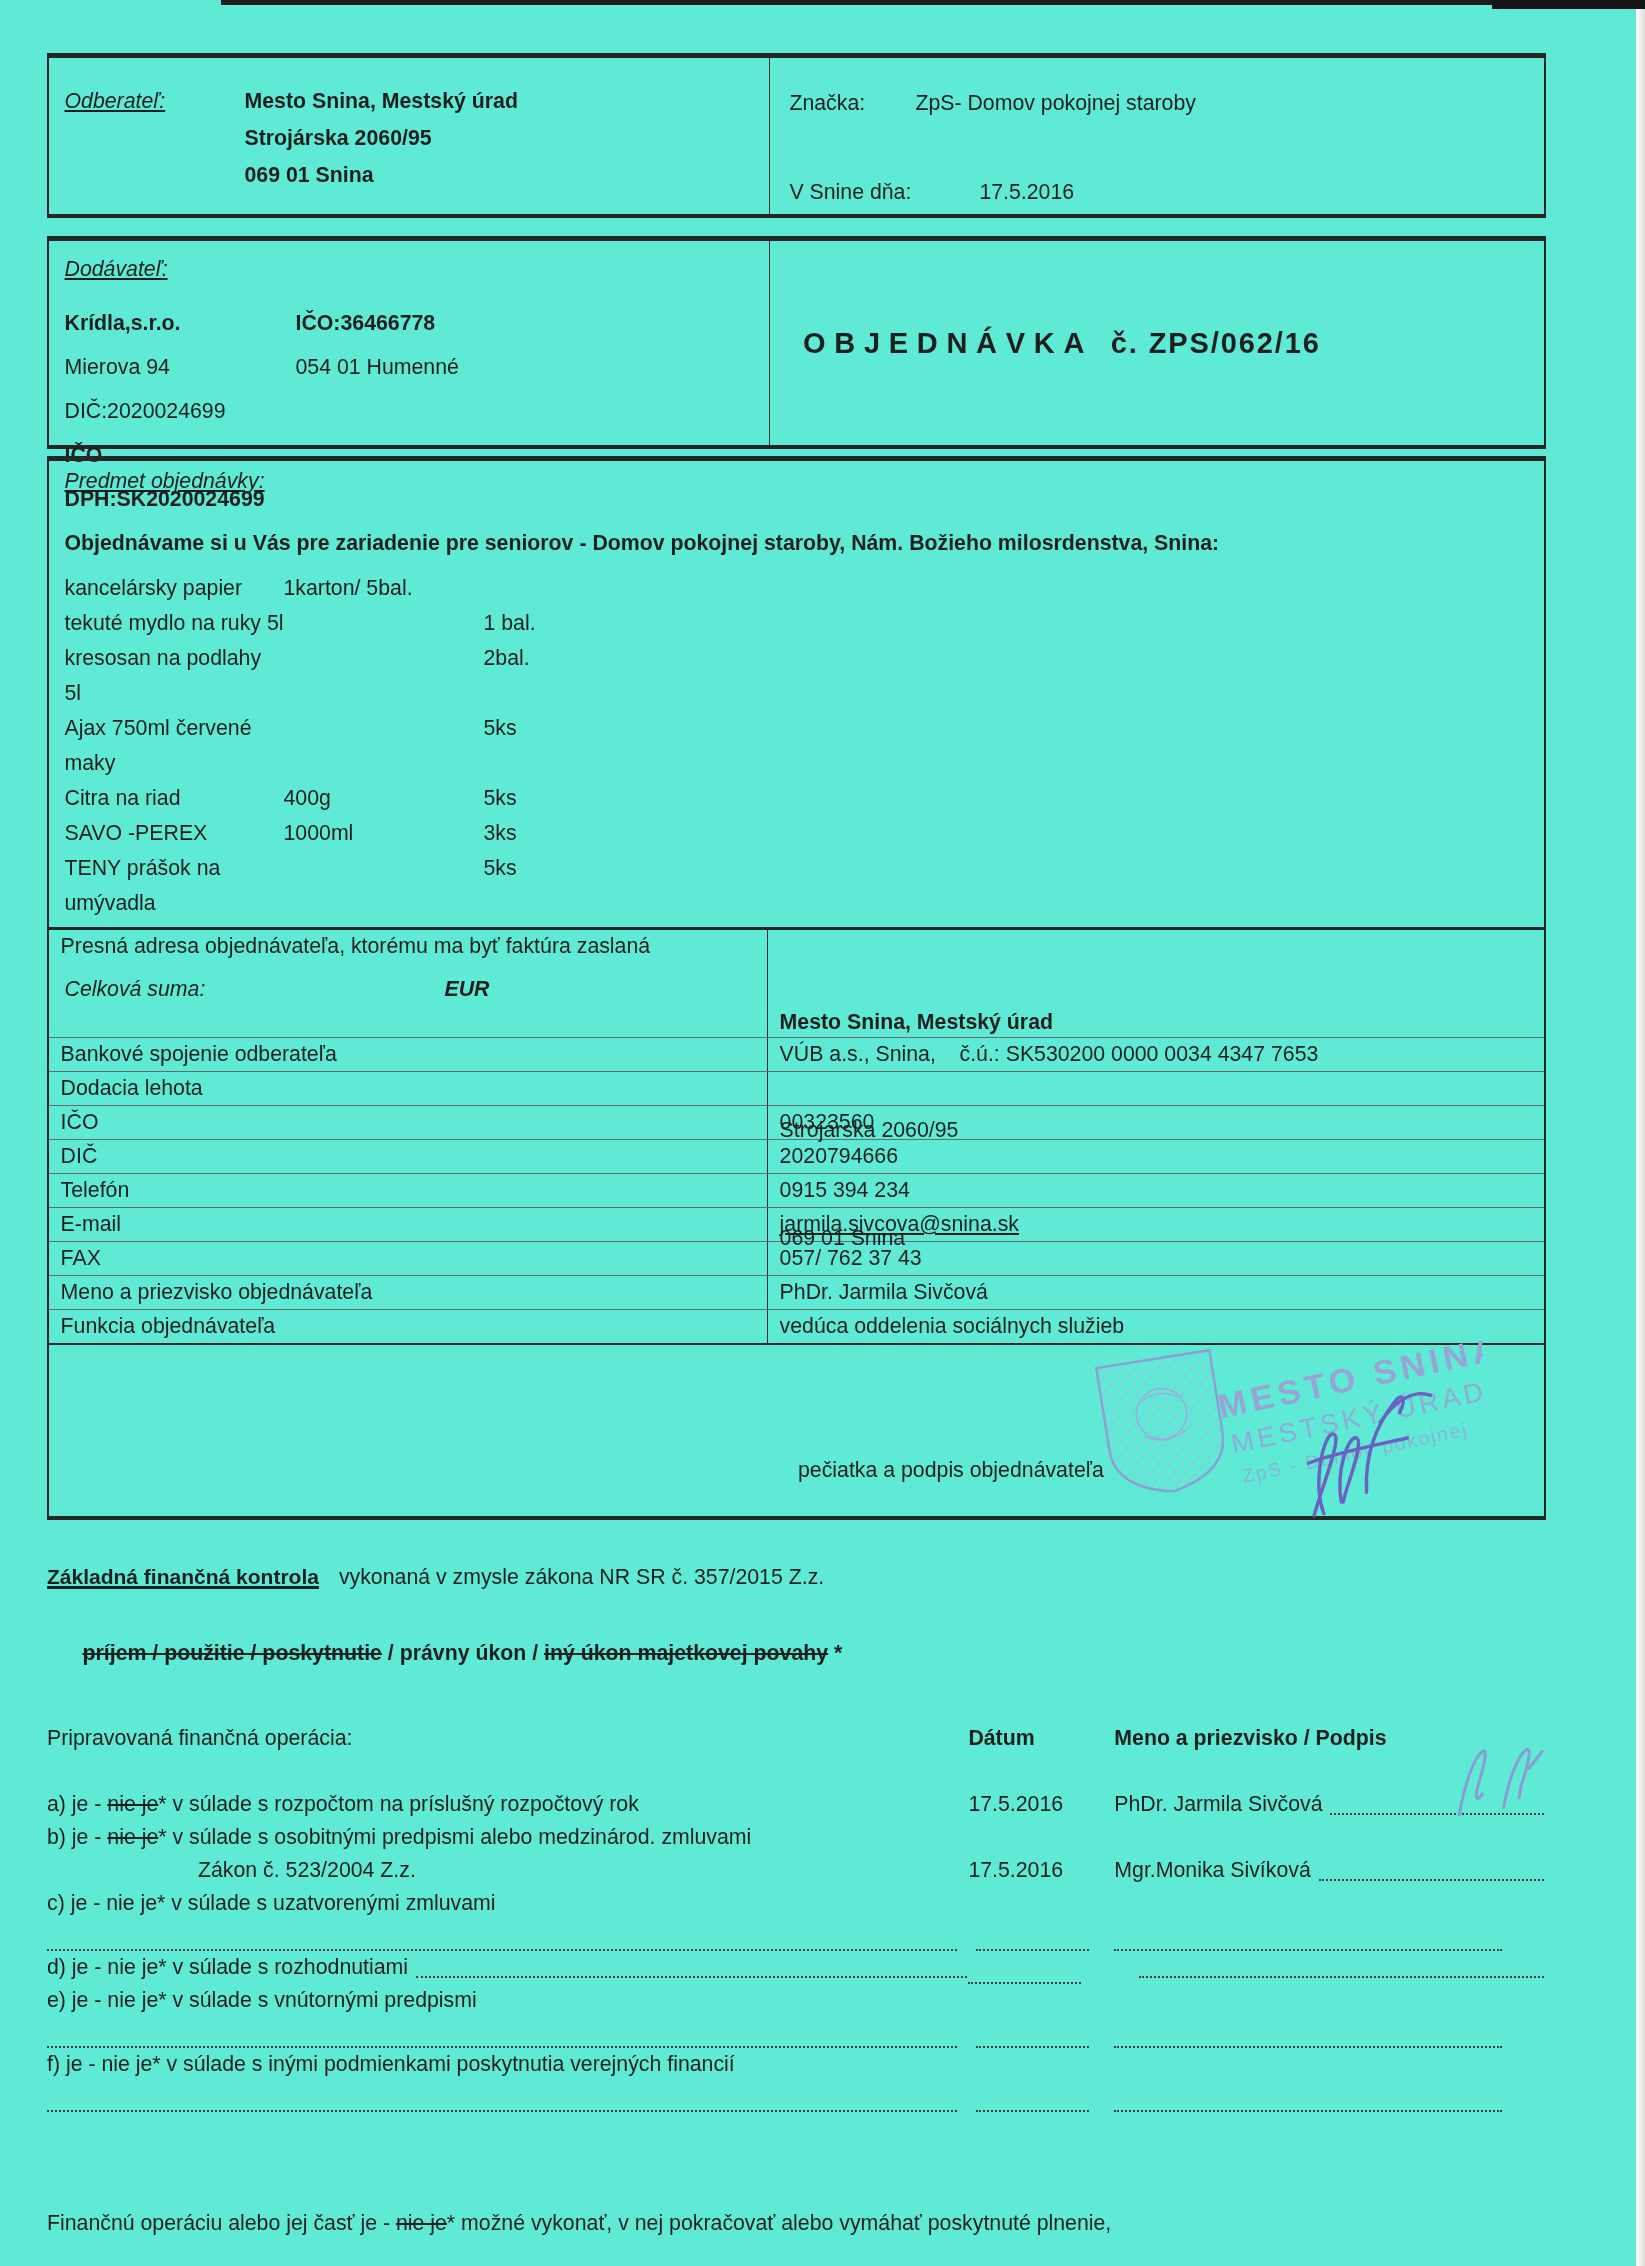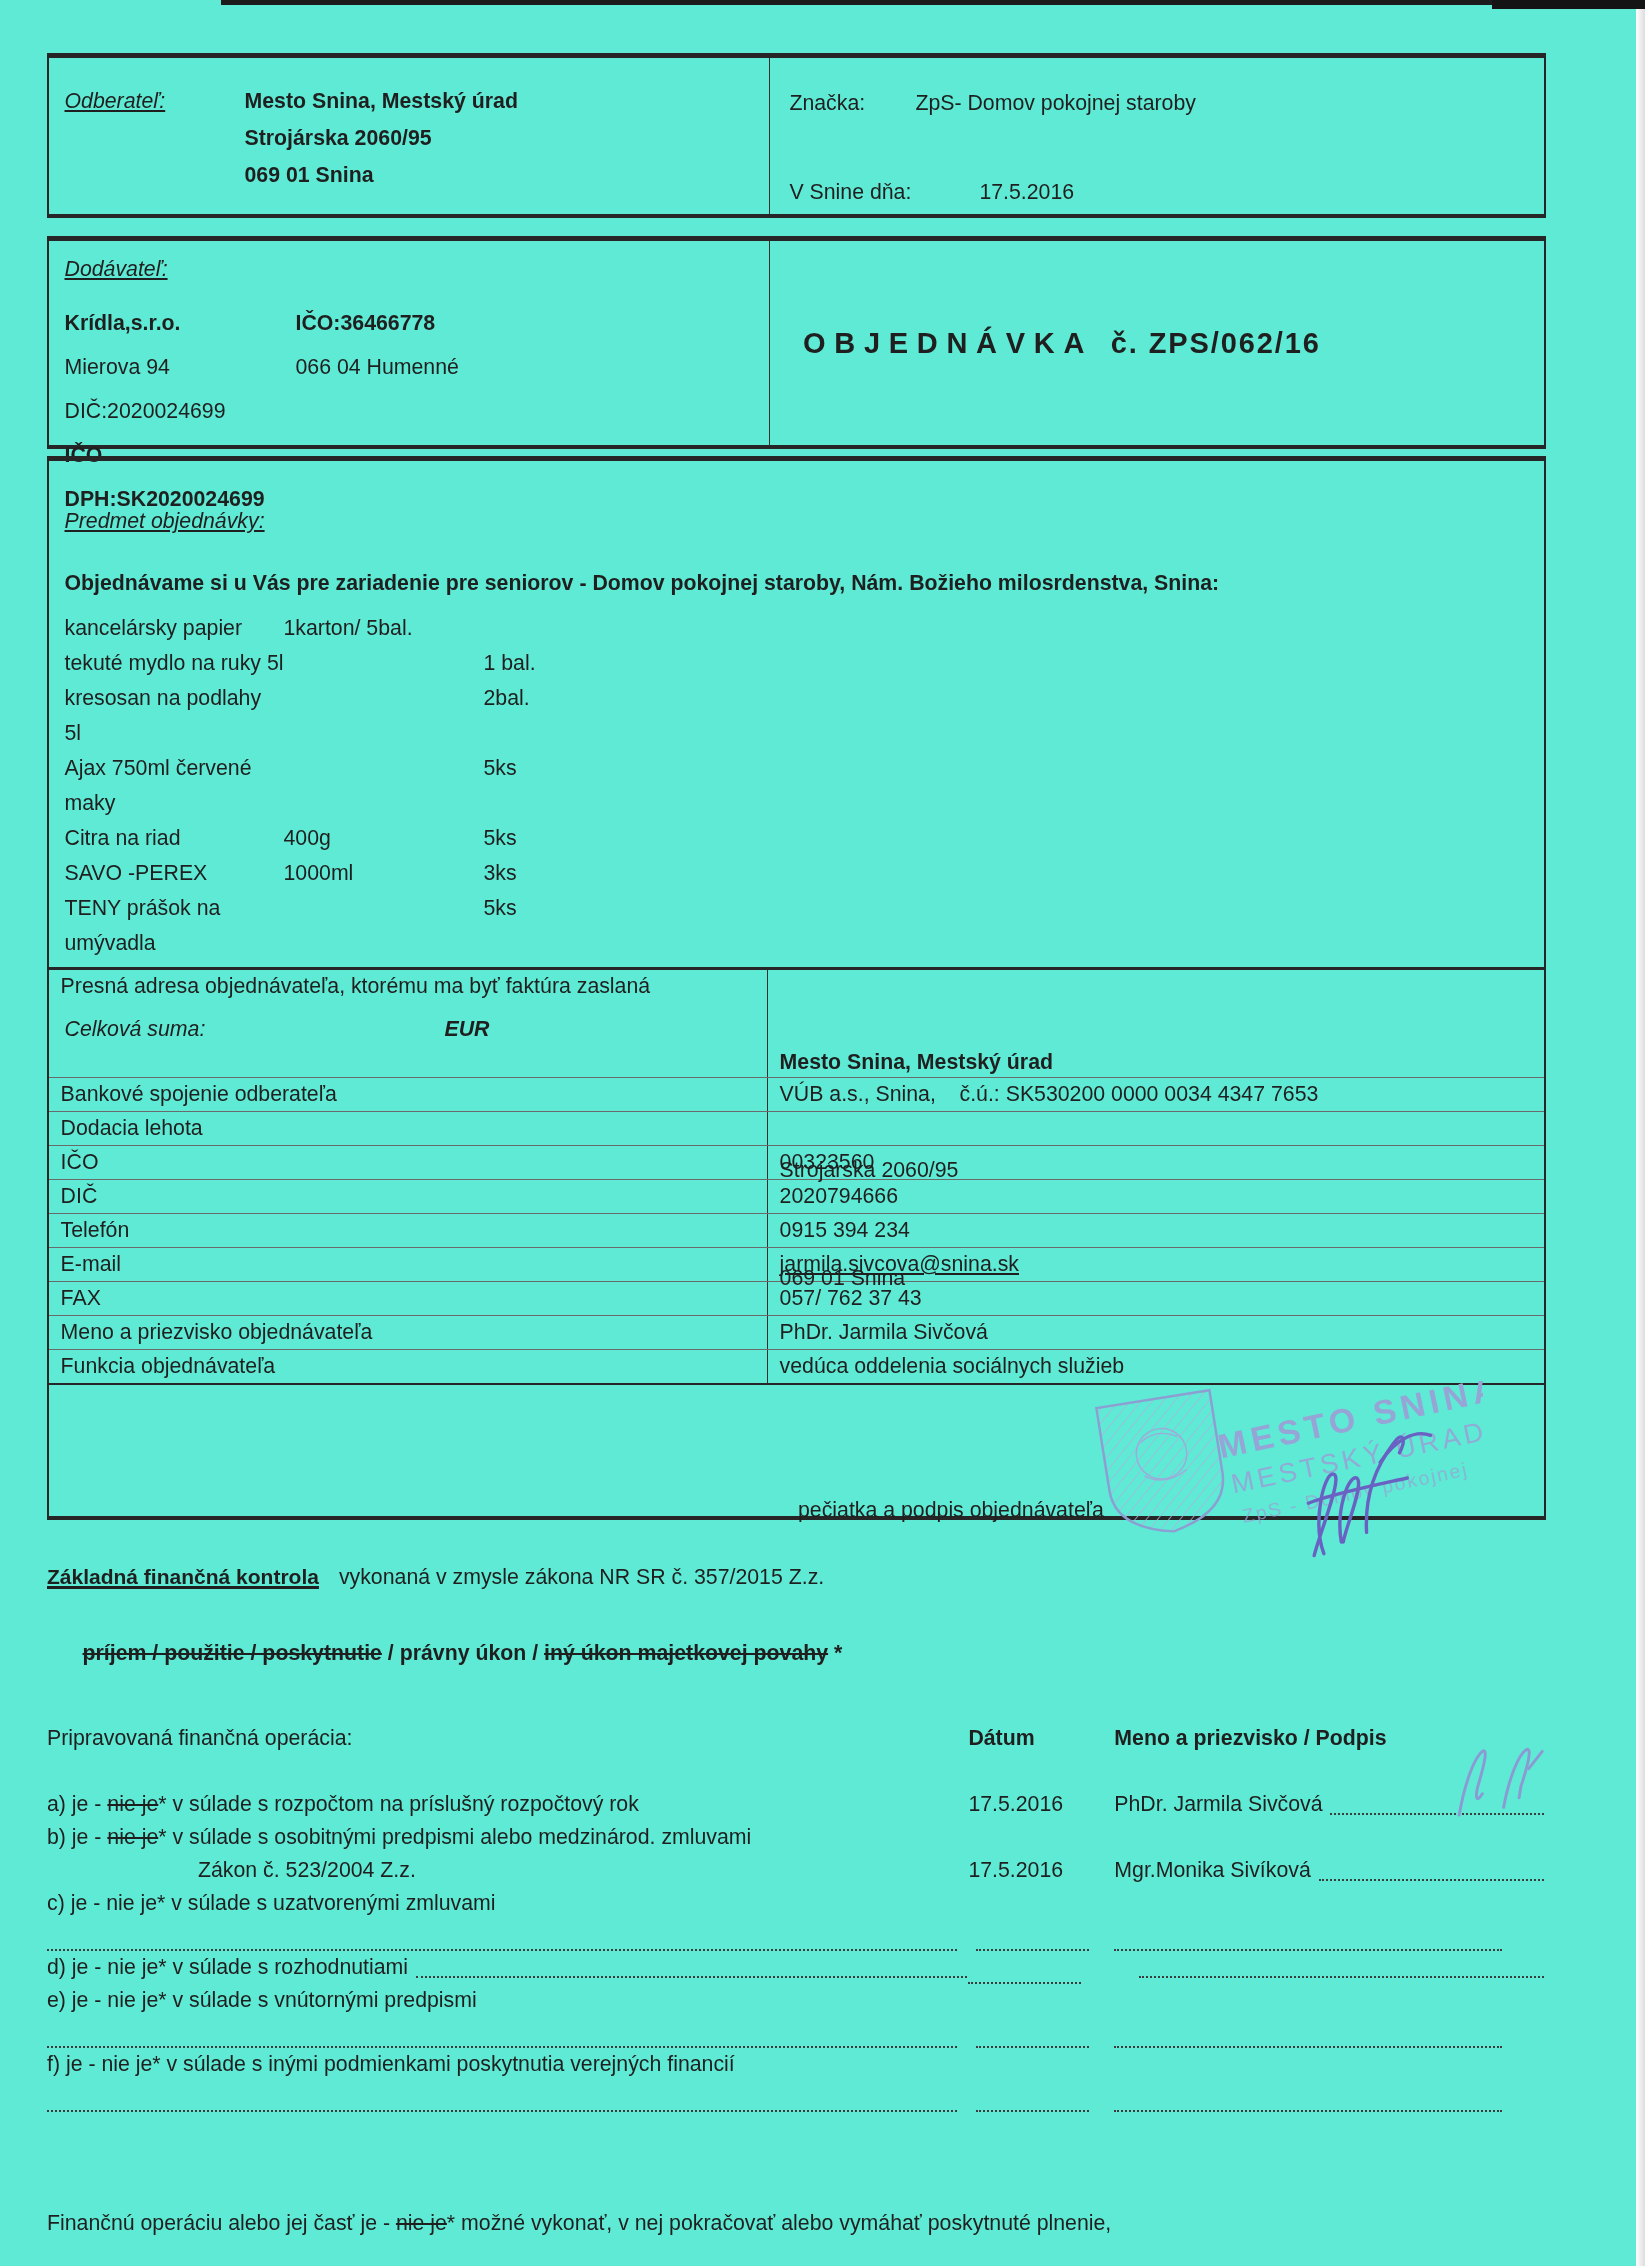--- a/index.html
+++ b/index.html
@@ -40,21 +40,21 @@
   .sup-rows { margin-top:19.4px; line-height:44px; }
   .sup-row { display:flex; }
   .sup-row .c1 { width:231px; }
   .b { font-weight:bold; }
   #box-supplier .cell-r { display:flex; align-items:center; padding-left:33px; }
   .order-no { font-weight:bold; font-size:29px; white-space:nowrap; }
   .order-no .sp { letter-spacing:8.7px; }
   .order-no .num { letter-spacing:1.9px; margin-left:9.7px; }
 
   
-  .subject { height:466px; padding:7.8px 0 0 15.5px;margin-top:40px; }
+  .subject { height:466px; padding:7.8px 0 0 15.5px; }
   .intro { font-weight:bold; margin-top:37px; }
   .items { margin-top:15.5px; line-height:35px; }
   .item-row { display:flex; }
   .i-name { width:219px; }
   .i-size { width:200px; }
   .total-row { display:flex; margin-top:56px;font-style:italic; }
   .total-row .t1 { width:380px; }
   .total-row .t2 { font-weight:bold; }
 
   
@@ -125,21 +125,21 @@
   <div class="box" id="box-supplier">
     <div class="cell-l">
       <div class="lbl-italic">Dodávateľ:</div>
       <div class="sup-rows">
         <div class="sup-row">
           <span class="c1 b">Krídla,s.r.o.</span>
           <span class="b">IČO:36466778</span>
         </div>
         <div class="sup-row">
           <span class="c1">Mierova 94</span>
-          <span>066 04 Humenné</span>
+          <span>054 01 Humenné</span>
         </div>
         <div class="sup-row">
           <span class="c1">DIČ:2020024699</span>
           <span></span>
         </div>
         <div class="sup-row">
           <span class="c1 b">IČO DPH:SK2020024699</span>
           <span></span>
         </div>
       </div>

